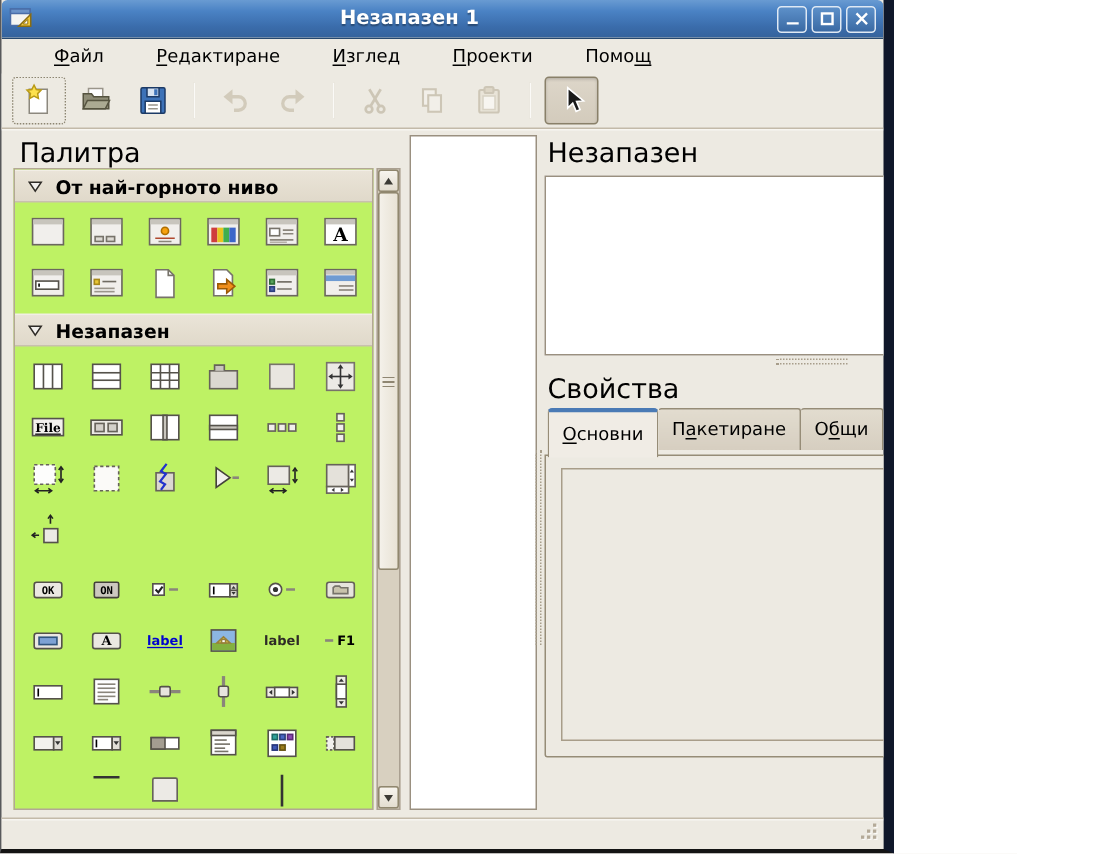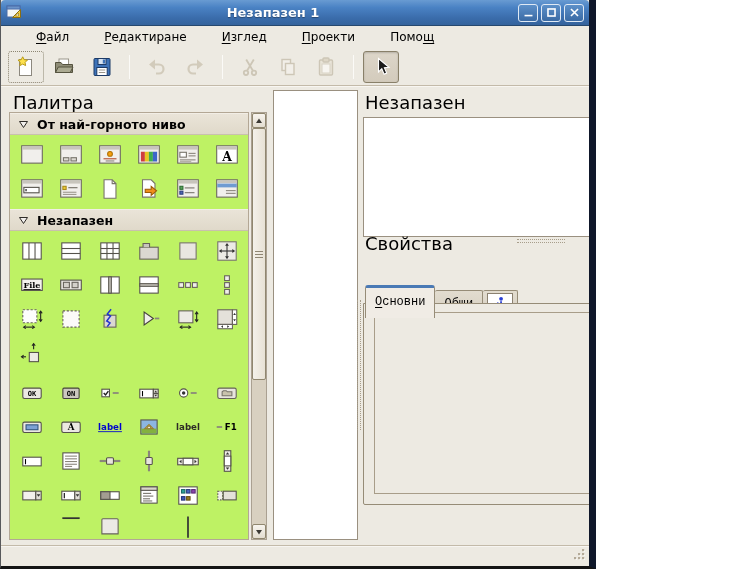--- a/index.html
+++ b/index.html
@@ -59,21 +59,21 @@
   
   .canvas{position:absolute;left:272px;top:90px;width:85px;height:450px;
     background:#fff;border:1px solid #9a9080;}
   .inspector-box{position:absolute;left:362px;top:117px;width:360px;height:120px;
     background:#fff;border:1px solid #9a9080;}
   .hgrip{position:absolute;left:516px;top:239px;width:48px;height:4px;
     border-top:1px dotted #a79d8a;border-bottom:1px dotted #a79d8a;}
   .vgrip{position:absolute;left:356px;top:300px;width:4px;height:130px;
     border-left:1px dotted #a79d8a;border-right:1px dotted #a79d8a;}
   
-  .tabs{position:absolute;left:364px;top:285px;height:33px;display:flex;align-items:flex-end;font-family:Liberation Mono, monospace;}
+  .tabs{position:absolute;left:364px;top:272px;height:33px;display:flex;align-items:flex-start;}
   .tab{height:28px;padding:6px 9px 0;font-size:12px;
     background:linear-gradient(#e2dccf,#d6cec0);
     border:1px solid #968c77;border-bottom:none;border-left:none;border-radius:2px 2px 0 0;}
   .tab:first-child{border-left:1px solid #968c77;}
   .tab.active{height:33px;background:#f0ece5;border-top:3px solid #4a7ab5;
     border-left:1px solid #968c77;border-radius:3px 3px 0 0;padding-top:7px;position:relative;z-index:2;}
   .tab.icon-tab{padding:2px 4px 0;height:28px;display:flex;align-items:flex-start;}
   .tab-tile{width:26px;height:23px;background:#fff;border:1px solid #8b8170;
     display:flex;align-items:center;justify-content:center;}
   .notebook{position:absolute;left:362px;top:303px;width:360px;height:202px;
@@ -676,23 +676,24 @@
   </div>
 
   <div class="canvas"></div>
 
   <span class="panel-label" style="left:364px;top:92px">Незапазен</span>
   <div class="inspector-box"></div>
 
   <div class="hgrip"></div>
   <div class="vgrip"></div>
 
-  <span class="panel-label" style="left:364px;top:233px">Свойства</span>
+  <span class="panel-label" style="left:364px;top:249px">Свойства</span>
   <div class="tabs" id="tabs">
       <div class="tab active"><u>О</u>сновни</div>
+      <div class="tab">П<u>а</u>кетиране</div>
       <div class="tab">О<u>б</u>щи</div>
       <div class="tab icon-tab">
         <span class="tab-tile">
           <svg width="20" height="19" viewBox="0 0 18 18">
             <circle cx="10" cy="3.6" r="1.8" fill="#2a3fd4"></circle>
             <path d="M10 6 v4.8 h4.3 l1.9 4.2" fill="none" stroke="#2a3fd4" stroke-width="1.7"></path>
             <path d="M12.3 14.6 a4.4 4.4 0 1 1 -4.8 -7.3" fill="none" stroke="#2a3fd4" stroke-width="1.7"></path>
           </svg>
         </span>
       </div>

